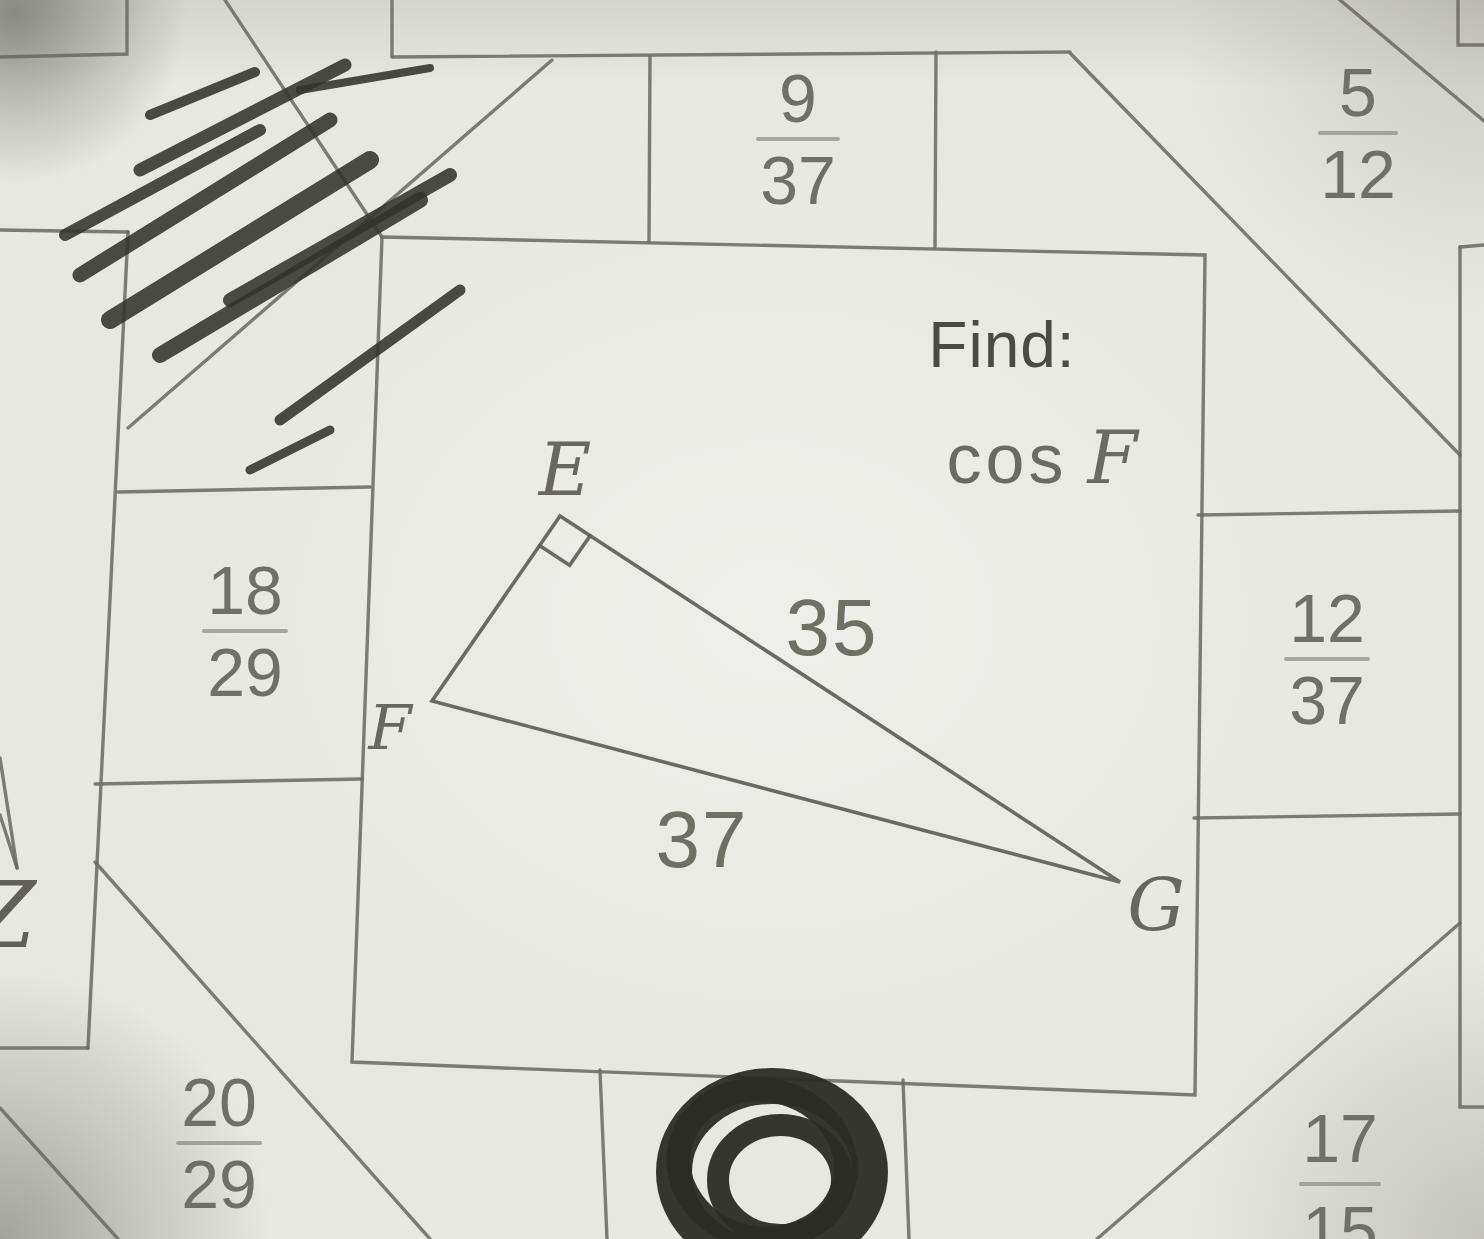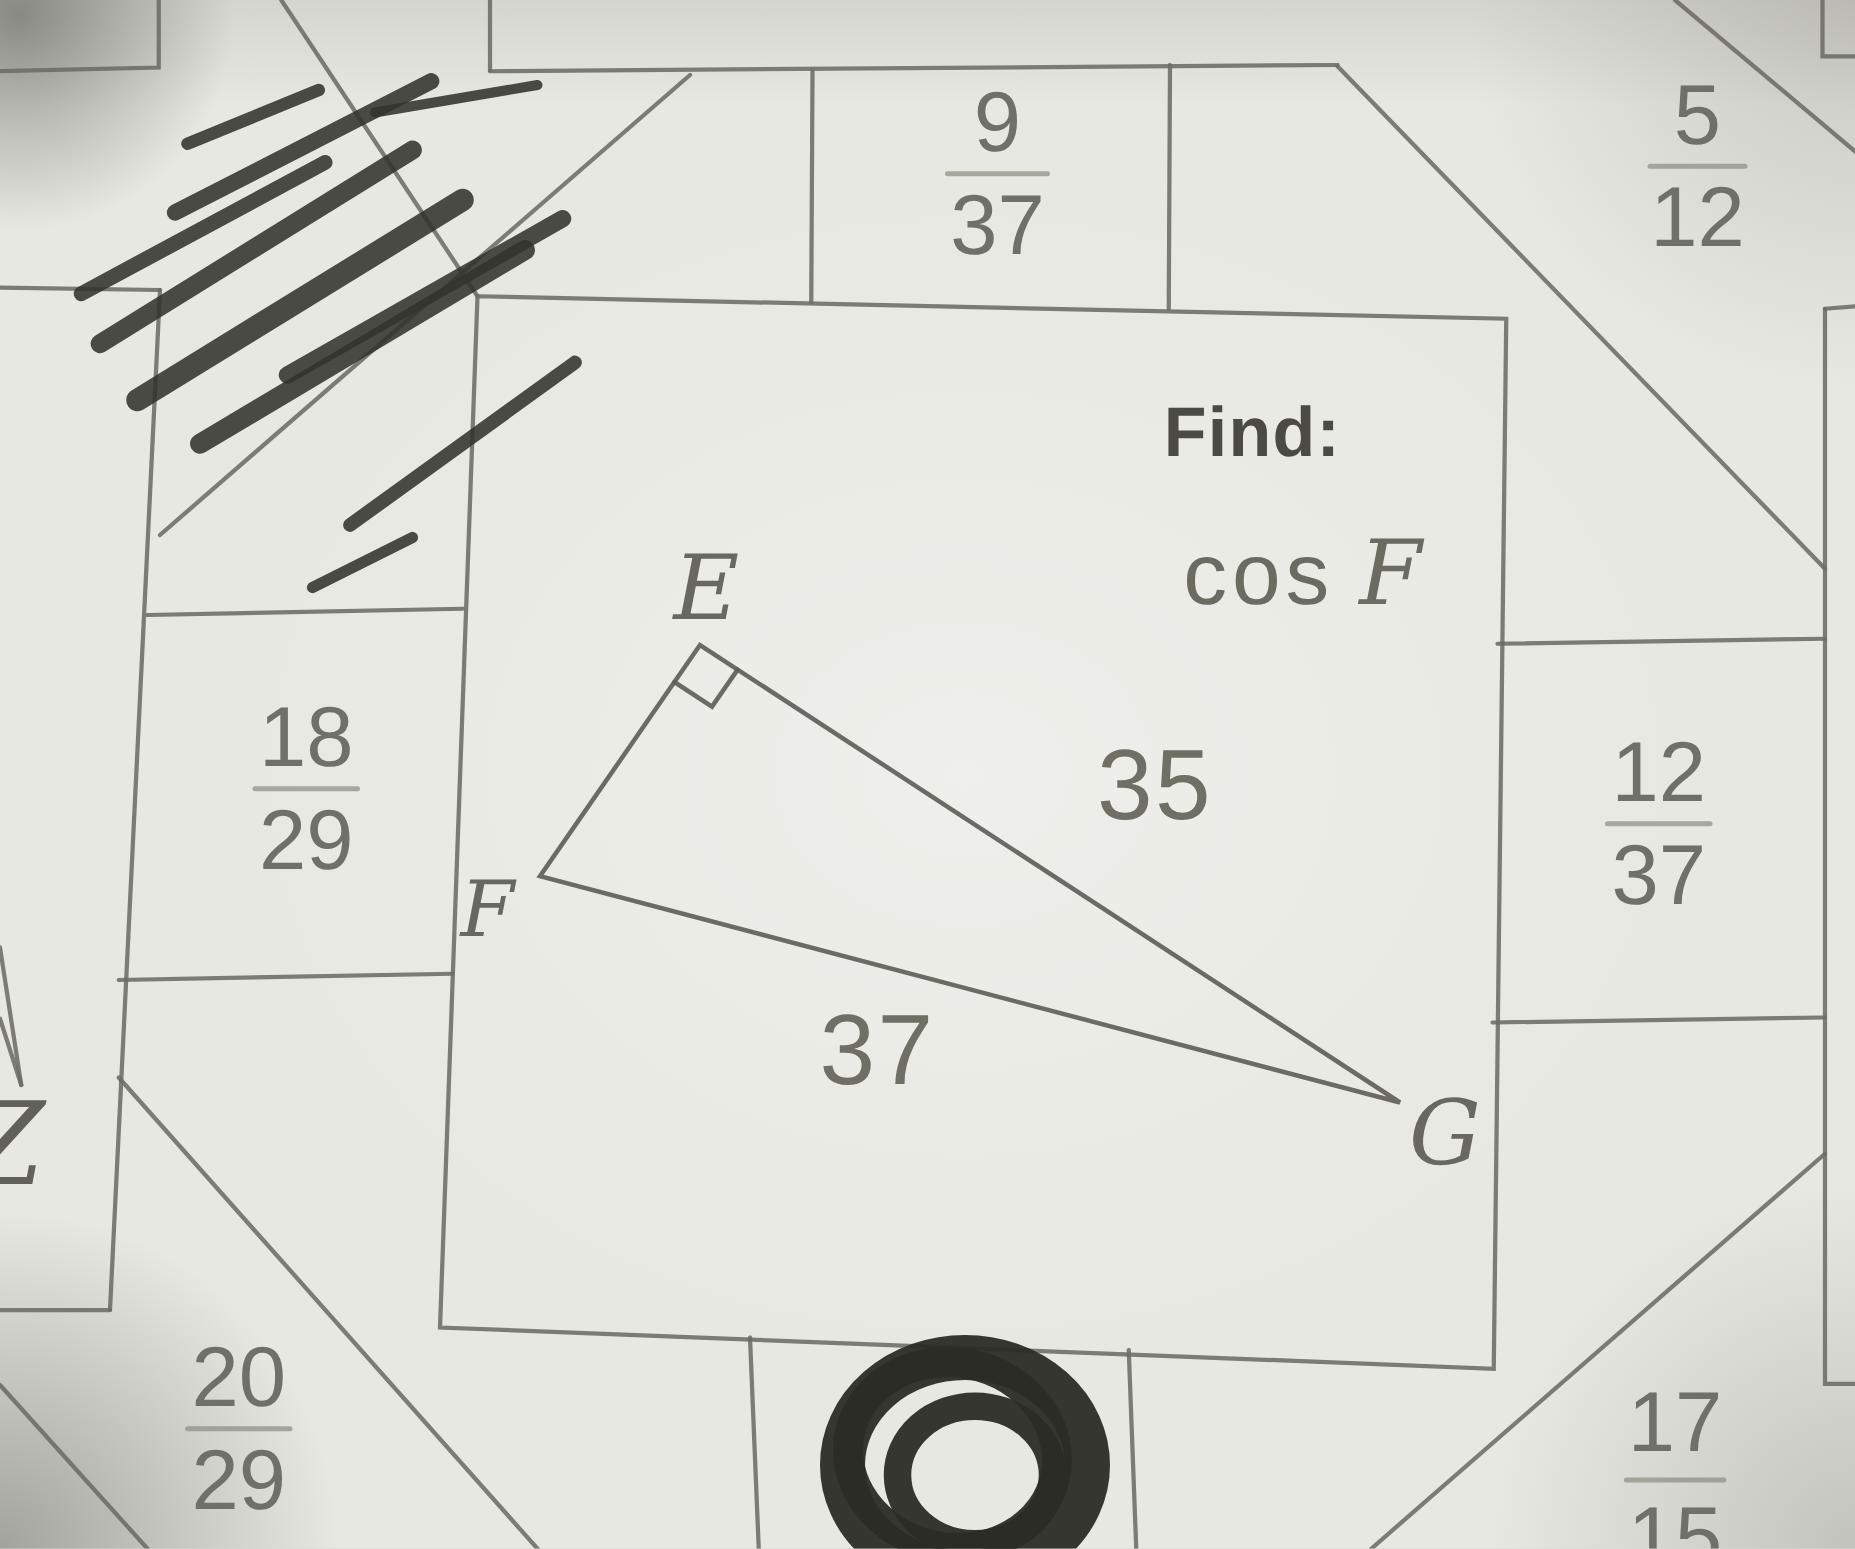--- a/index.html
+++ b/index.html
@@ -19,21 +19,21 @@
     font-family:"Liberation Sans", sans-serif;
   }
   #lines{position:absolute;left:0;top:0;}
   .sline{stroke:var(--line);stroke-width:3.4;fill:none;stroke-linecap:round;opacity:.88;}
   .tline{stroke:#5f5f58;stroke-width:3.6;fill:none;stroke-linecap:round;opacity:.92;}
   .scrib{stroke:var(--pencil);fill:none;stroke-linecap:round;opacity:.88;}
   .ring{stroke:#2c2c27;fill:none;opacity:.95;}
   .lbl{position:absolute;transform:translate(-50%,-50%);white-space:nowrap;}
   .num-lbl{color:#6f6f66;font-size:80px;font-weight:400;letter-spacing:2px;}
   .vertex{font-family:"DejaVu Serif", serif;font-style:italic;color:#686860;}
-  .find{color:#4b4b44;font-weight:700;font-size:56px;letter-spacing:1px;}
+  .find{color:#4b4b44;font-weight:400;font-size:64px;letter-spacing:1px;}
   .costext{color:#6b6b62;font-size:70px;letter-spacing:4px;display:flex;align-items:baseline;gap:20px;}
   .costext .fvar{font-family:"DejaVu Serif", serif;font-style:italic;font-size:72px;}
   .fraction{position:absolute;display:flex;flex-direction:column;align-items:center;gap:5px;color:#70706a;font-size:68px;line-height:1.0;}
   .frac-bar{height:4px;background:#8d8d83;opacity:.72;border-radius:2px;}
   .zletter{position:absolute;font-family:"DejaVu Serif", serif;font-style:italic;font-size:92px;color:#61615a;}
 </style>
 </head>
 <body>
 
 <div id="canvas">
@@ -104,21 +104,21 @@
 
   <div class="lbl find" style="left:1002px;top:345px;">Find:</div>
   <div class="lbl costext" style="left:1044px;top:458px;">
     <span>cos</span>
     <span class="fvar">F</span>
   </div>
 
   <div class="lbl vertex" style="left:565px;top:470px;font-size:72px;">E</div>
   <div class="lbl vertex" style="left:390px;top:727px;font-size:62px;">F</div>
   <div class="lbl vertex" style="left:1156px;top:906px;font-size:72px;">G</div>
-  <div class="lbl num-lbl" style="left:924px;top:628px;">35</div>
+  <div class="lbl num-lbl" style="left:832px;top:628px;">35</div>
   <div class="lbl num-lbl" style="left:702px;top:840px;">37</div>
 
   <div class="fraction" style="left:733px;top:64px;width:130px;">
     <span>9</span>
     <span class="frac-bar" style="width:84px;"></span>
     <span>37</span>
   </div>
 
   <div class="fraction" style="left:1293px;top:58px;width:130px;">
     <span>5</span>
@@ -131,21 +131,21 @@
     <span class="frac-bar" style="width:86px;"></span>
     <span>29</span>
   </div>
 
   <div class="fraction" style="left:1262px;top:584px;width:130px;">
     <span>12</span>
     <span class="frac-bar" style="width:86px;"></span>
     <span>37</span>
   </div>
 
-  <div class="fraction" style="left:124px;top:1068px;width:134px;">
+  <div class="fraction" style="left:152px;top:1068px;width:134px;">
     <span>20</span>
     <span class="frac-bar" style="width:86px;"></span>
     <span>29</span>
   </div>
 
   <div class="fraction" style="left:1275px;top:1104px;width:130px;gap:10px;">
     <span>17</span>
     <span class="frac-bar" style="width:82px;"></span>
     <span>15</span>
   </div>

